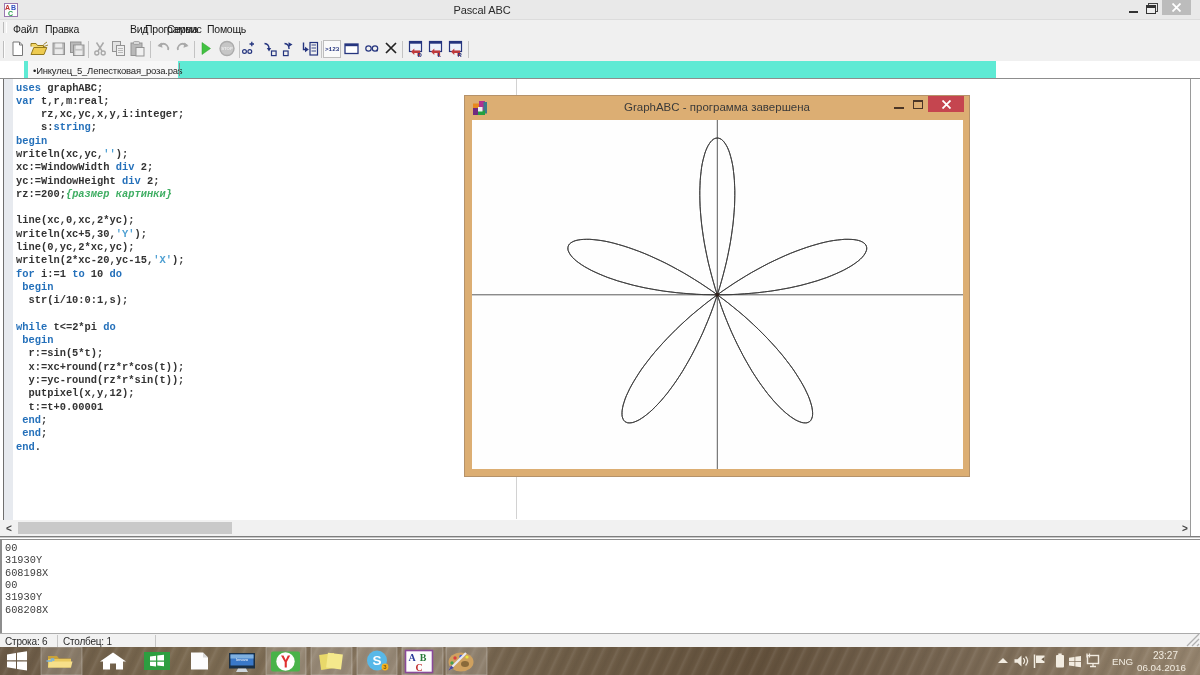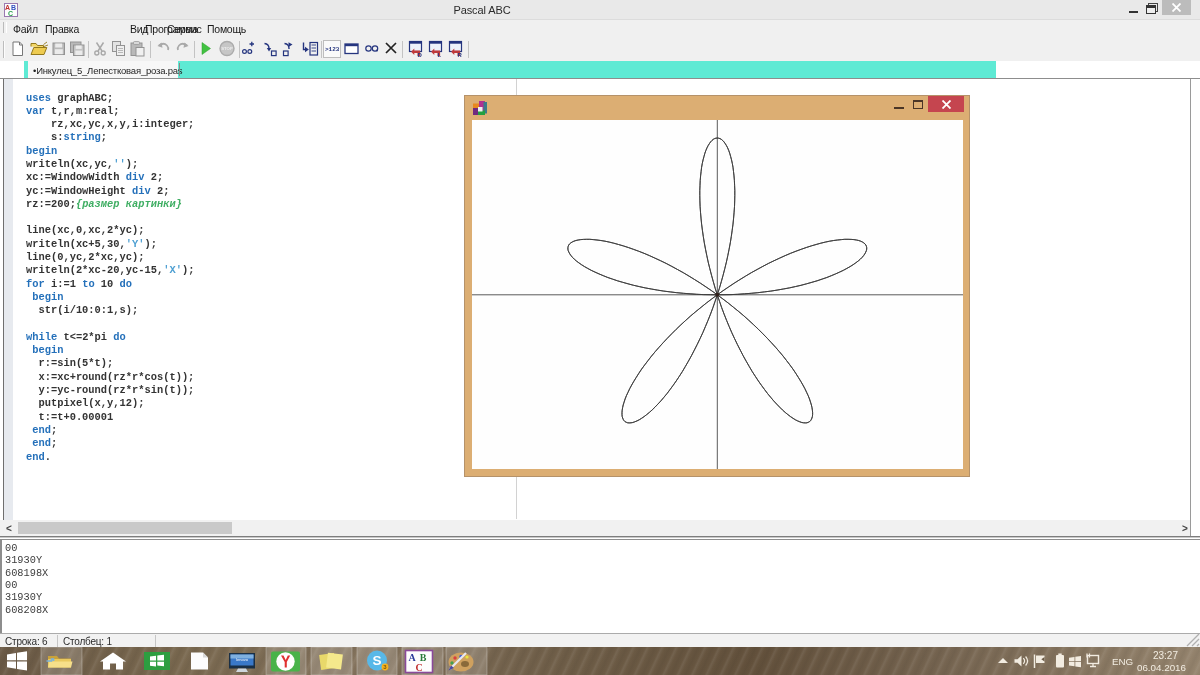--- a/index.html
+++ b/index.html
@@ -15,21 +15,21 @@
 #tab1{left:4px;top:0;width:150px;height:17px;background:#f7f7f7;}
 #tab-text{left:9px;top:4px;font-size:9.5px;letter-spacing:-0.2px;color:#1f1f1f;}
 .tsep{position:absolute;top:2px;width:1px;height:13px;background:#8a8a8a;}
 
 #editor{left:0;top:78px;width:1200px;height:462px;background:#fff;border-top:1px solid #8d8d8d;}
 #ed-leftborder{left:3px;top:79px;width:1px;height:457px;background:#6f6f6f;}
 #gutter{left:4px;top:79px;width:9px;height:441px;background:#e7eaef;}
 #ed-rightborder{left:1190px;top:79px;width:1px;height:457px;background:#9a9a9a;}
 #ed-vline{left:516px;top:79px;width:1px;height:440px;background:#d2d2d2;}
 #code{left:16px;top:81.5px;font-family:"Liberation Mono",monospace;font-size:10.4px;
-  font-weight:bold;line-height:13.3px;color:#333;white-space:pre;margin:10px;}
+  font-weight:bold;line-height:13.3px;color:#333;white-space:pre;margin:0;}
 .k{color:#2470ba;}
 .s{color:#4d9fd2;}
 .c{color:#3fae63;font-style:italic;}
 #hscroll{left:0;top:520px;width:1190px;height:16px;background:#f1f1f1;}
 #hthumb{left:18px;top:2px;width:214px;height:12px;background:#c9c9c9;}
 #ed-bottomline{left:0;top:536px;width:1200px;height:1px;background:#7d7d7d;}
 #ed-bottomline2{left:0;top:537px;width:1200px;height:1px;background:#c8c8c8;}
 
 #console{left:0;top:539px;width:1200px;height:94px;background:#fff;border-top:1px solid #8d8d8d;border-left:2px solid #8d8d8d;box-sizing:border-box;}
 #con-text{left:5px;top:542px;font-family:"Liberation Mono",monospace;font-size:10.3px;
@@ -274,20 +274,21 @@
     <rect x="1087.5" y="8.5" width="11" height="8" fill="none" stroke="#f2ece1" stroke-width="1.4"></rect>
     <path d="M1090 19.5 h6 m-3 -3 v3" stroke="#f2ece1" stroke-width="1.3"></path>
     <path d="M1087 6.5 v4 m2.5 -4 v4" stroke="#f2ece1" stroke-width="1.2"></path>
     <text x="1112" y="18" font-size="9.8" fill="#f2ece1" font-family="Liberation Sans">ENG</text>
     <text x="1178" y="12" font-size="10" fill="#f2ece1" font-family="Liberation Sans" text-anchor="end">23:27</text>
     <text x="1186" y="23.5" font-size="9.8" fill="#f2ece1" font-family="Liberation Sans" text-anchor="end">06.04.2016</text>
   </svg>
 
 <div class="abs" id="gwin">
   <div class="abs" id="gtitle"></div>
+  <div class="abs" id="gtitle-text">GraphABC - программа завершена</div>
   <svg class="abs" style="left:7px;top:4px" width="16" height="16">
     <rect x="1" y="3.5" width="7" height="4.5" fill="#e88820"></rect>
     <rect x="7" y="1" width="6" height="10.5" fill="#b03090"></rect>
     <rect x="11.5" y="2" width="3.5" height="11.5" fill="#3a7a8a"></rect>
     <rect x="1" y="8" width="5" height="7" fill="#702a80"></rect>
     <rect x="6" y="10.5" width="7" height="4.5" fill="#22a040"></rect>
     <rect x="6" y="7" width="4.5" height="4.5" fill="#f0f0f0"></rect>
   </svg>
   <div class="abs" style="left:429px;top:11px;width:10px;height:2px;background:#4a3526"></div>
   <div class="abs" style="left:448px;top:4px;width:8px;height:5.5px;border:1.5px solid #4a3526;border-top-width:2.5px;background:#dcae73"></div>

